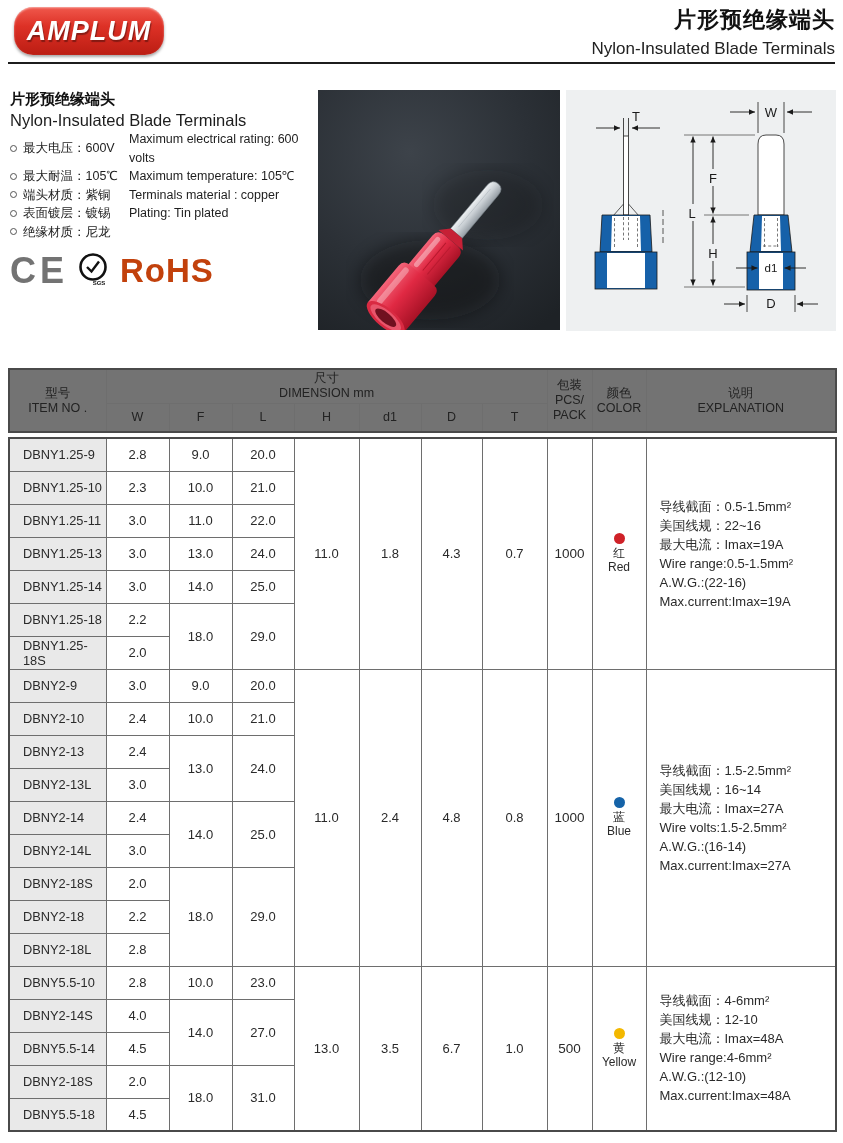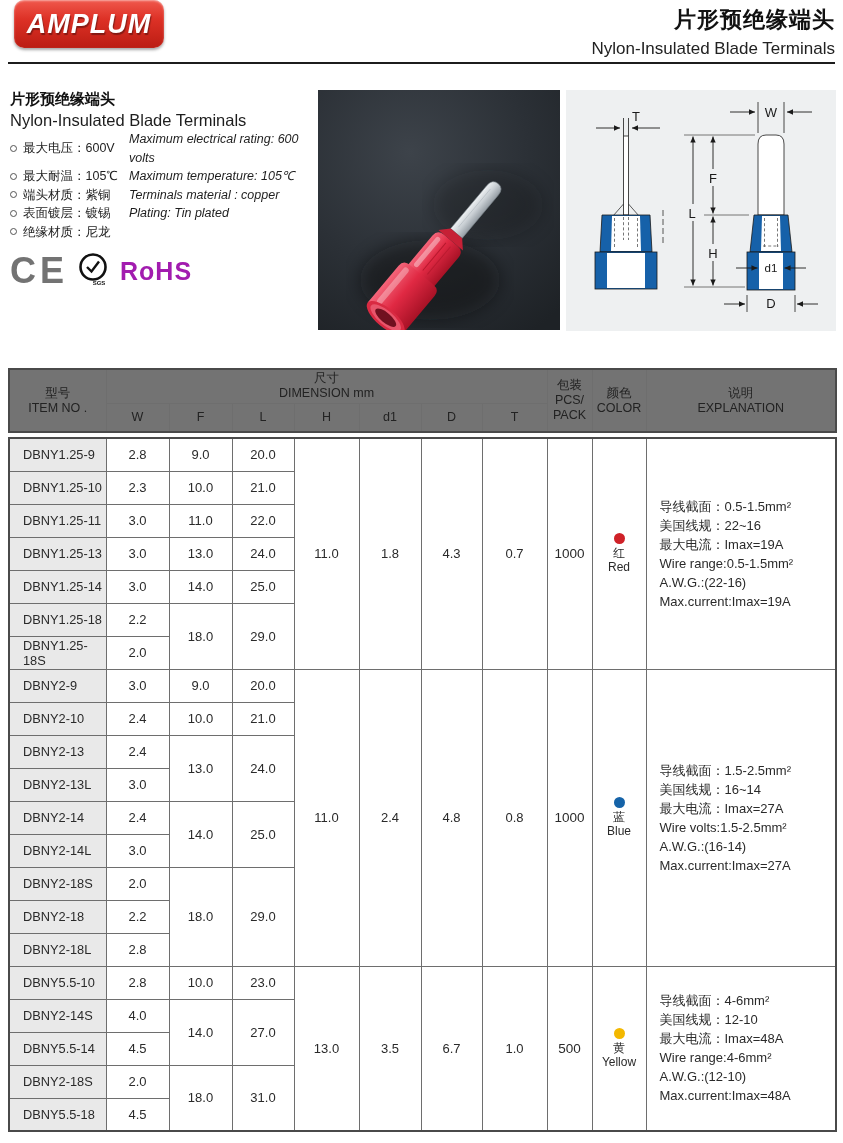--- a/index.html
+++ b/index.html
@@ -1,42 +1,42 @@
 <!DOCTYPE html>
 <html><head>
 <meta charset="utf-8">
 <style>
   * { margin:0; padding:0; box-sizing:border-box; }
   body { background:#888; font-family:"Liberation Sans", sans-serif; }
   .page { position:relative; width:843px; height:1143px; background:#fff; margin:0 auto; overflow:hidden; color:#222; }
 
   
-  .logo { position:absolute; left:14px; top:0; width:150px; height:48px; border-radius:10px;
+  .logo { position:absolute; left:14px; top:7px; width:150px; height:48px; border-radius:19px;
           background:linear-gradient(180deg,#f0584c 0%,#dd3126 40%,#bb1d13 100%);
           box-shadow:0 2px 3px rgba(0,0,0,.35), inset 0 1px 2px rgba(255,255,255,.5);
           display:flex; align-items:center; justify-content:center; }
   .logo span { color:#fff; font-weight:bold; font-style:italic; font-size:27px; letter-spacing:1px;
                text-shadow:1px 2px 1px rgba(0,0,0,.35); }
   .head-titles { position:absolute; right:8px; top:5px; text-align:right; }
   .head-zh { font-size:22px; font-weight:bold; color:#111; letter-spacing:1px; }
   .head-en { font-size:17px; color:#222; margin-top:4px; }
   .rule { position:absolute; left:8px; right:8px; top:62px; height:2px; background:#1c1c1c; }
 
   
   .intro { position:absolute; left:10px; top:90px; width:302px; }
   .intro-zh { font-size:15px; font-weight:bold; color:#111; }
   .intro-en { font-size:16.5px; color:#1d1d1d; margin-top:2px; }
   .spec-list { }
   .spec-row { display:flex; align-items:center; font-size:12.5px; line-height:18.5px; color:#1e1e1e; }
   .bullet { width:7px; height:7px; border:1.5px solid #555; border-radius:50%; margin-right:6px; flex:none; }
   .spec-zh { width:106px; flex:none; }
-  .spec-en { flex:1;font-style:italic; }
+  .spec-en { flex:1; }
   .certs { margin-top:9px; display:flex; align-items:center; gap:9px; }
   .ce { font-size:36px; font-weight:bold; letter-spacing:4px; color:#737373; }
-  .rohs { font-size:25px; font-weight:800; color:#a21caf; letter-spacing:1px; }
+  .rohs { font-size:33px; font-weight:800; color:#c2410c; letter-spacing:1px; }
 
   
   .photo { position:absolute; left:318px; top:90px; width:242px; height:240px; }
   .diagram { position:absolute; left:566px; top:90px; width:270px; height:241px; }
   .diagram svg text, .certs svg text { font-family:"Liberation Sans", sans-serif; }
 
   
   .spec-table-wrap { position:absolute; left:8px; top:368px; width:827px; }
   table { border-collapse:collapse; table-layout:fixed; width:827px; }
   table.head { border:2px solid #4a4a4a; margin-bottom:4px; }

